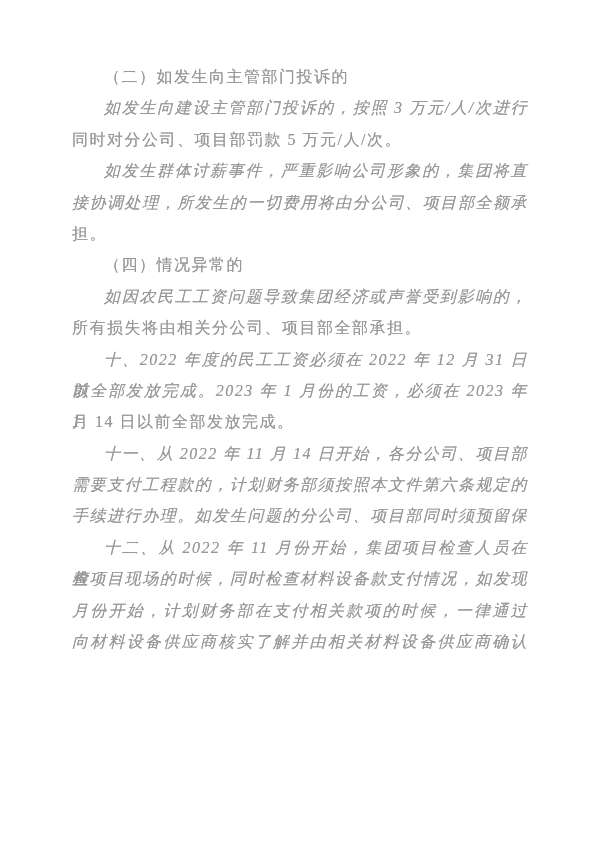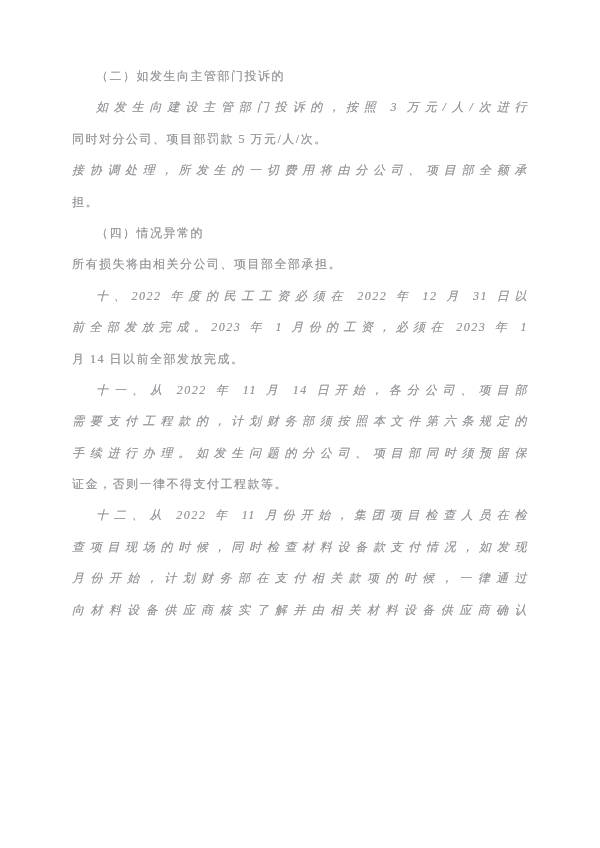--- a/index.html
+++ b/index.html
@@ -14,21 +14,21 @@
     background: #ffffff;
     overflow: hidden;
     font-family: "Liberation Serif", "DejaVu Serif", serif;
   }
   .text-block {
     position: absolute;
     left: 72px;
     top: 61px;
     width: 456px;
     color: #96989b;
-    font-size: 12px;
+    font-size: 16px;
     text-shadow: 0 0 0.6px rgba(150,152,155,0.75);
   }
   .line {
     height: 31.4px;
     line-height: 31.4px;
     letter-spacing: 1.5px;
     white-space: normal;
     overflow: visible;
   }
   .line.indent {
@@ -42,29 +42,30 @@
   }
 </style>
 </head>
 <body>
 
 <div class="page" style="background: rgb(255, 255, 255);">
   <div class="text-block" style="color: rgb(150, 152, 155);">
       <div class="line indent">（二）如发生向主管部门投诉的</div>
       <div class="line indent fill">如发生向建设主管部门投诉的，按照 3 万元/人/次进行</div>
       <div class="line">同时对分公司、项目部罚款 5 万元/人/次。</div>
+      <div class="line indent fill">如发生群体讨薪事件，严重影响公司形象的，集团将直</div>
       <div class="line fill">接协调处理，所发生的一切费用将由分公司、项目部全额承</div>
       <div class="line">担。</div>
       <div class="line indent">（四）情况异常的</div>
+      <div class="line indent fill">如因农民工工资问题导致集团经济或声誉受到影响的，</div>
       <div class="line">所有损失将由相关分公司、项目部全部承担。</div>
       <div class="line indent fill">十、2022 年度的民工工资必须在 2022 年 12 月 31 日以</div>
       <div class="line fill">前全部发放完成。2023 年 1 月份的工资，必须在 2023 年 1</div>
       <div class="line">月 14 日以前全部发放完成。</div>
       <div class="line indent fill">十一、从 2022 年 11 月 14 日开始，各分公司、项目部</div>
       <div class="line fill">需要支付工程款的，计划财务部须按照本文件第六条规定的</div>
       <div class="line fill">手续进行办理。如发生问题的分公司、项目部同时须预留保</div>
-      <div class="line">证金，否则一律不得支付工程款等。</div>
       <div class="line indent fill">十二、从 2022 年 11 月份开始，集团项目检查人员在检</div>
       <div class="line fill">查项目现场的时候，同时检查材料设备款支付情况，如发现</div>
       <div class="line fill">月份开始，计划财务部在支付相关款项的时候，一律通过</div>
       <div class="line fill">向材料设备供应商核实了解并由相关材料设备供应商确认</div>
     </div>
 </div>
 
 </body></html>

